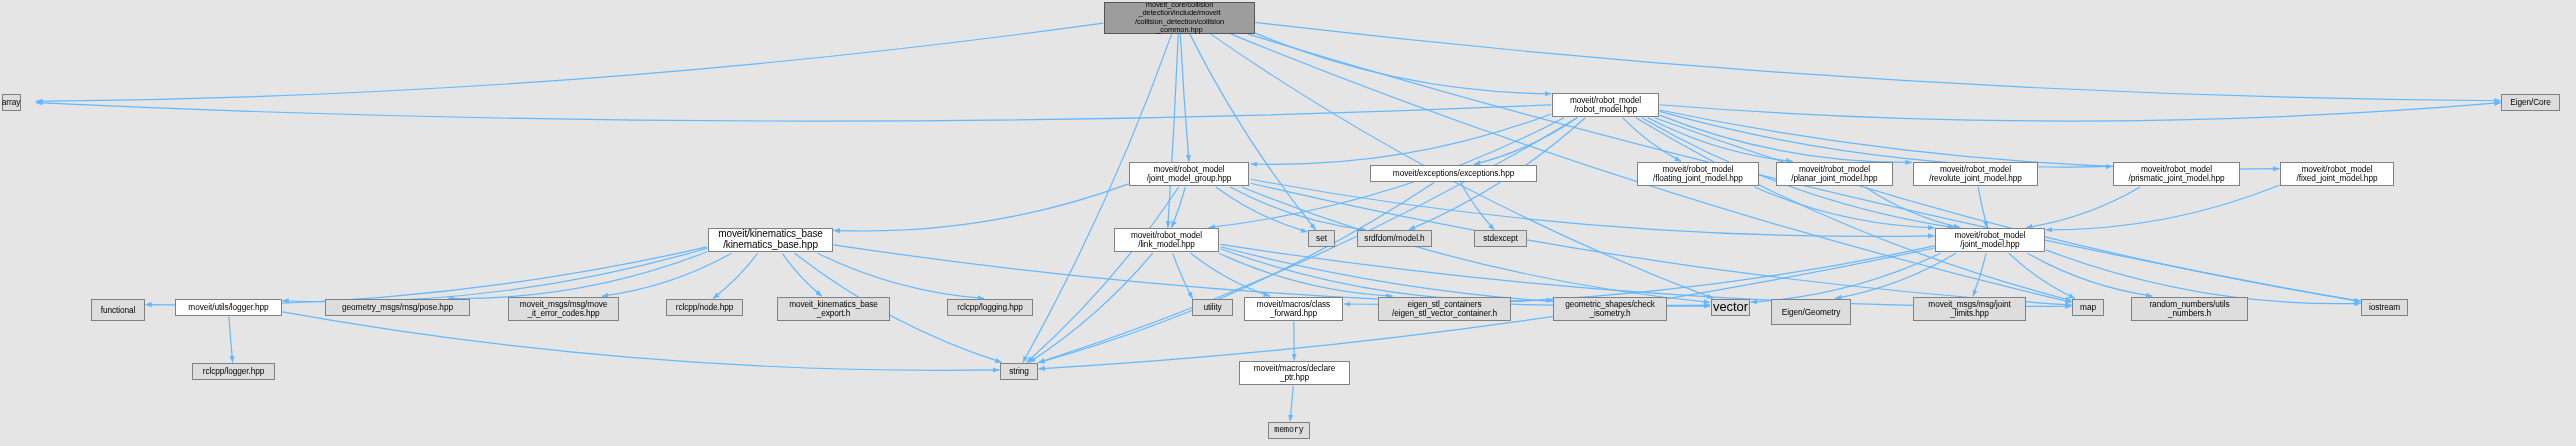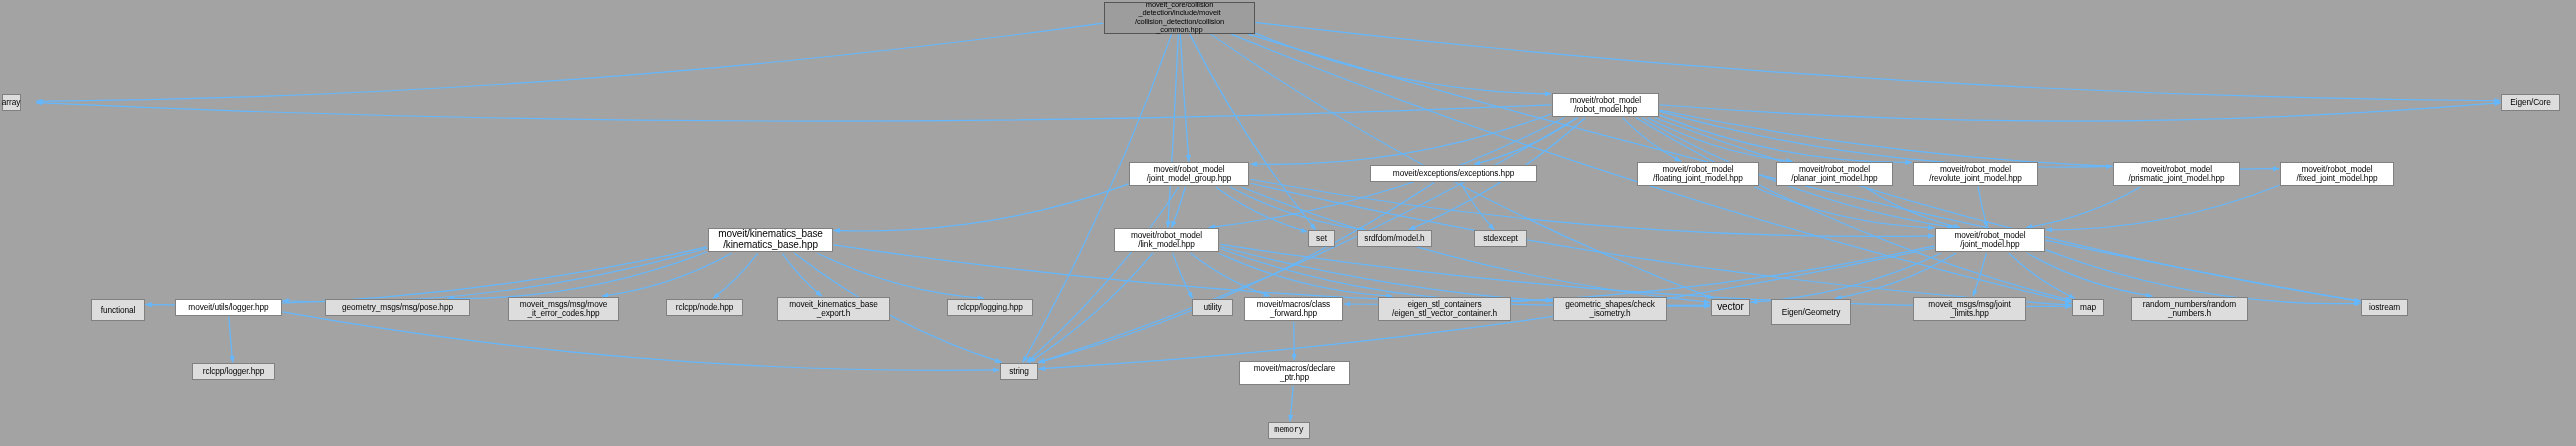--- a/index.html
+++ b/index.html
@@ -5,21 +5,21 @@
 <style>
   html, body {
     margin: 0;
     padding: 0;
     background: #000000;
   }
   #graph {
     position: relative;
     width: 2576px;
     height: 447px;
-    background: #a3a3a3;
+    background: #e5e5e5;
     overflow: hidden;
     font-family: "Liberation Sans", sans-serif;
   }
   #edges {
     position: absolute;
     left: 0;
     top: 0;
     width: 2576px;
     height: 447px;
     pointer-events: none;
@@ -175,26 +175,26 @@
       <div class="node sys" style="left: 777px; top: 297px; width: 113px; height: 24px; font-size: 8.3px;"><span>moveit_kinematics_base
 _export.h</span></div>
       <div class="node sys" style="left: 947px; top: 299px; width: 86px; height: 16.6px; font-size: 8.3px;"><span>rclcpp/logging.hpp</span></div>
       <div class="node sys" style="left: 1176px; top: 299px; width: 41px; height: 16.6px; font-size: 8.3px; margin-left: 16px;"><span>utility</span></div>
       <div class="node proj" style="left: 1244px; top: 297px; width: 99px; height: 24px; font-size: 8.3px;"><span>moveit/macros/class
 _forward.hpp</span></div>
       <div class="node sys" style="left: 1378px; top: 297px; width: 133px; height: 24px; font-size: 8.3px;"><span>eigen_stl_containers
 /eigen_stl_vector_container.h</span></div>
       <div class="node sys" style="left: 1553px; top: 297px; width: 114px; height: 24px; font-size: 8.3px;"><span>geometric_shapes/check
 _isometry.h</span></div>
-      <div class="node sys" style="left: 1711px; top: 299px; width: 39px; height: 16.6px; font-size: 10px;"><span>vector</span></div>
+      <div class="node sys" style="left: 1711px; top: 299px; width: 39px; height: 16.6px; font-size: 13px;"><span>vector</span></div>
       <div class="node sys" style="left: 1771px; top: 299px; width: 80px; height: 26px; font-size: 8.3px;"><span>Eigen/Geometry</span></div>
       <div class="node sys" style="left: 1913px; top: 297px; width: 113px; height: 24px; font-size: 8.3px;"><span>moveit_msgs/msg/joint
 _limits.hpp</span></div>
       <div class="node sys" style="left: 2072px; top: 299px; width: 32px; height: 16.6px; font-size: 8.3px;"><span>map</span></div>
-      <div class="node sys" style="left: 2131px; top: 297px; width: 117px; height: 24px; font-size: 8.3px;"><span>random_numbers/random
+      <div class="node sys" style="left: 2131px; top: 297px; width: 117px; height: 24px; font-size: 8.3px;"><span>random_numbers/utils
 _numbers.h</span></div>
       <div class="node sys" style="left: 2361px; top: 299px; width: 47px; height: 16.6px; font-size: 8.3px;"><span>iostream</span></div>
       <div class="node sys" style="left: 192px; top: 363px; width: 83px; height: 16.6px; font-size: 8.3px;"><span>rclcpp/logger.hpp</span></div>
       <div class="node sys" style="left: 1000px; top: 363px; width: 38px; height: 16.6px; font-size: 8.3px;"><span>string</span></div>
       <div class="node proj" style="left: 1239px; top: 361px; width: 111px; height: 24px; font-size: 8.3px;"><span>moveit/macros/declare
 _ptr.hpp</span></div>
       <div class="node sys" style="left: 1268px; top: 422px; width: 42px; height: 16.6px; font-size: 8.3px; font-family: Liberation Mono, monospace;"><span>memory</span></div>
     </div>
 </div>
 

